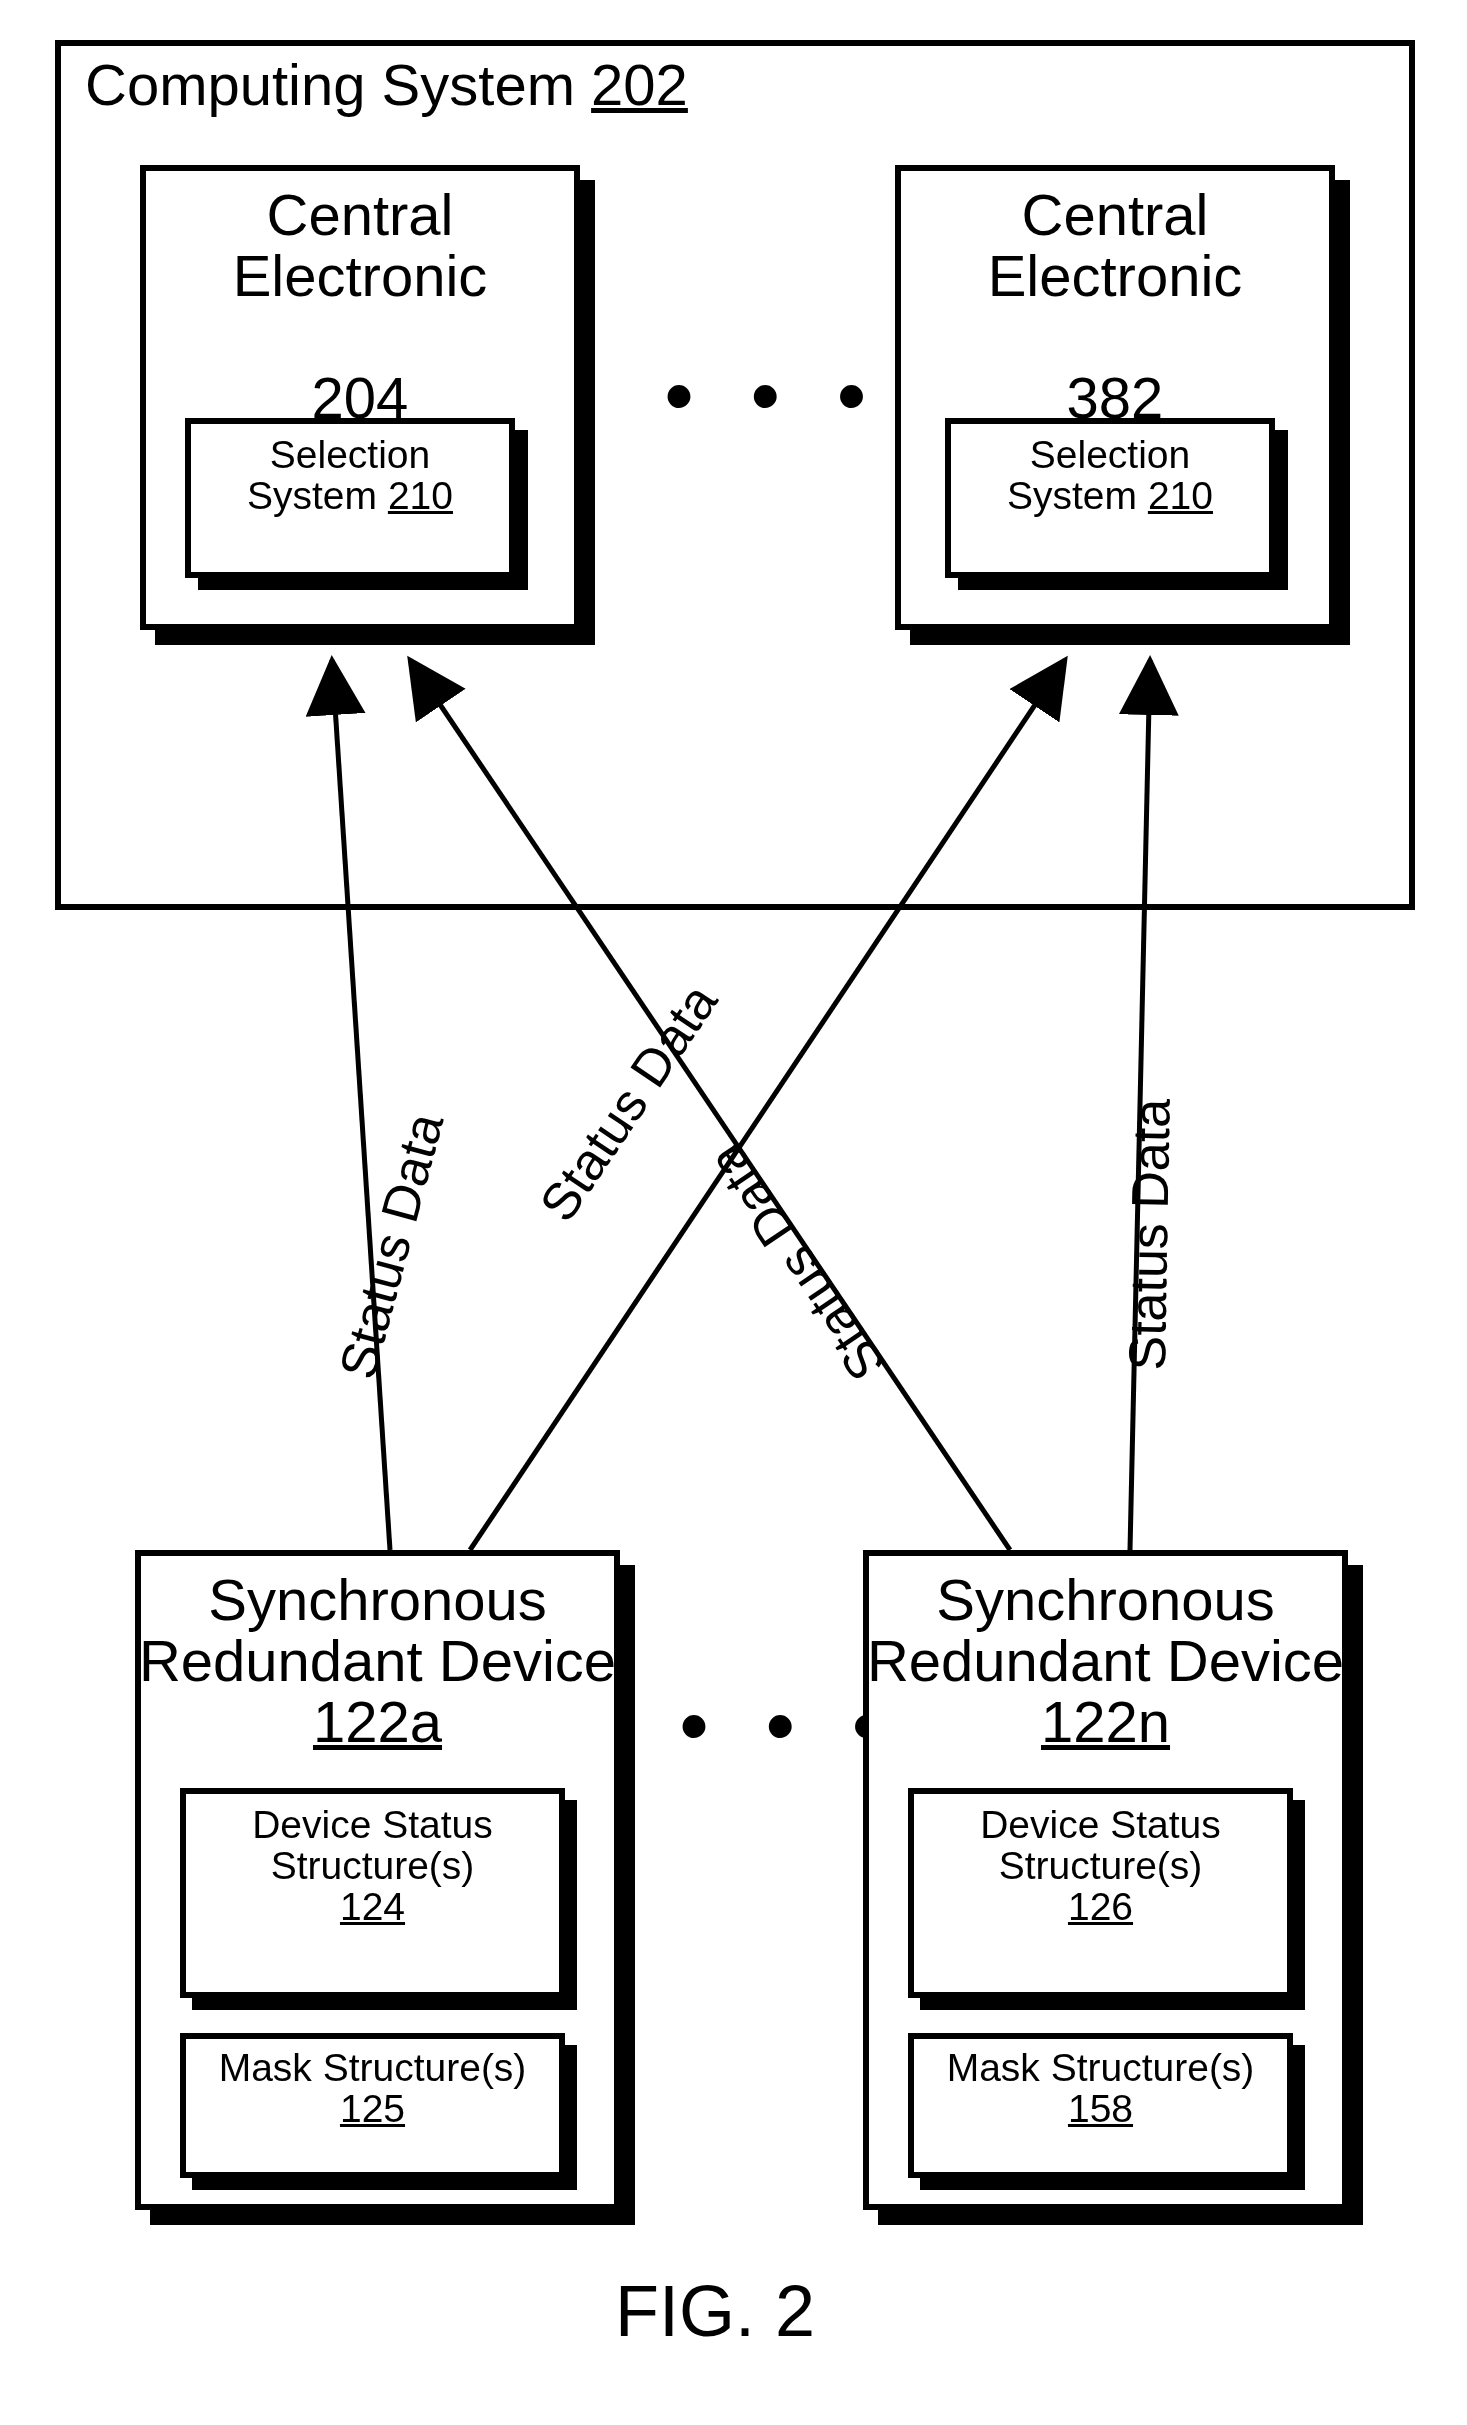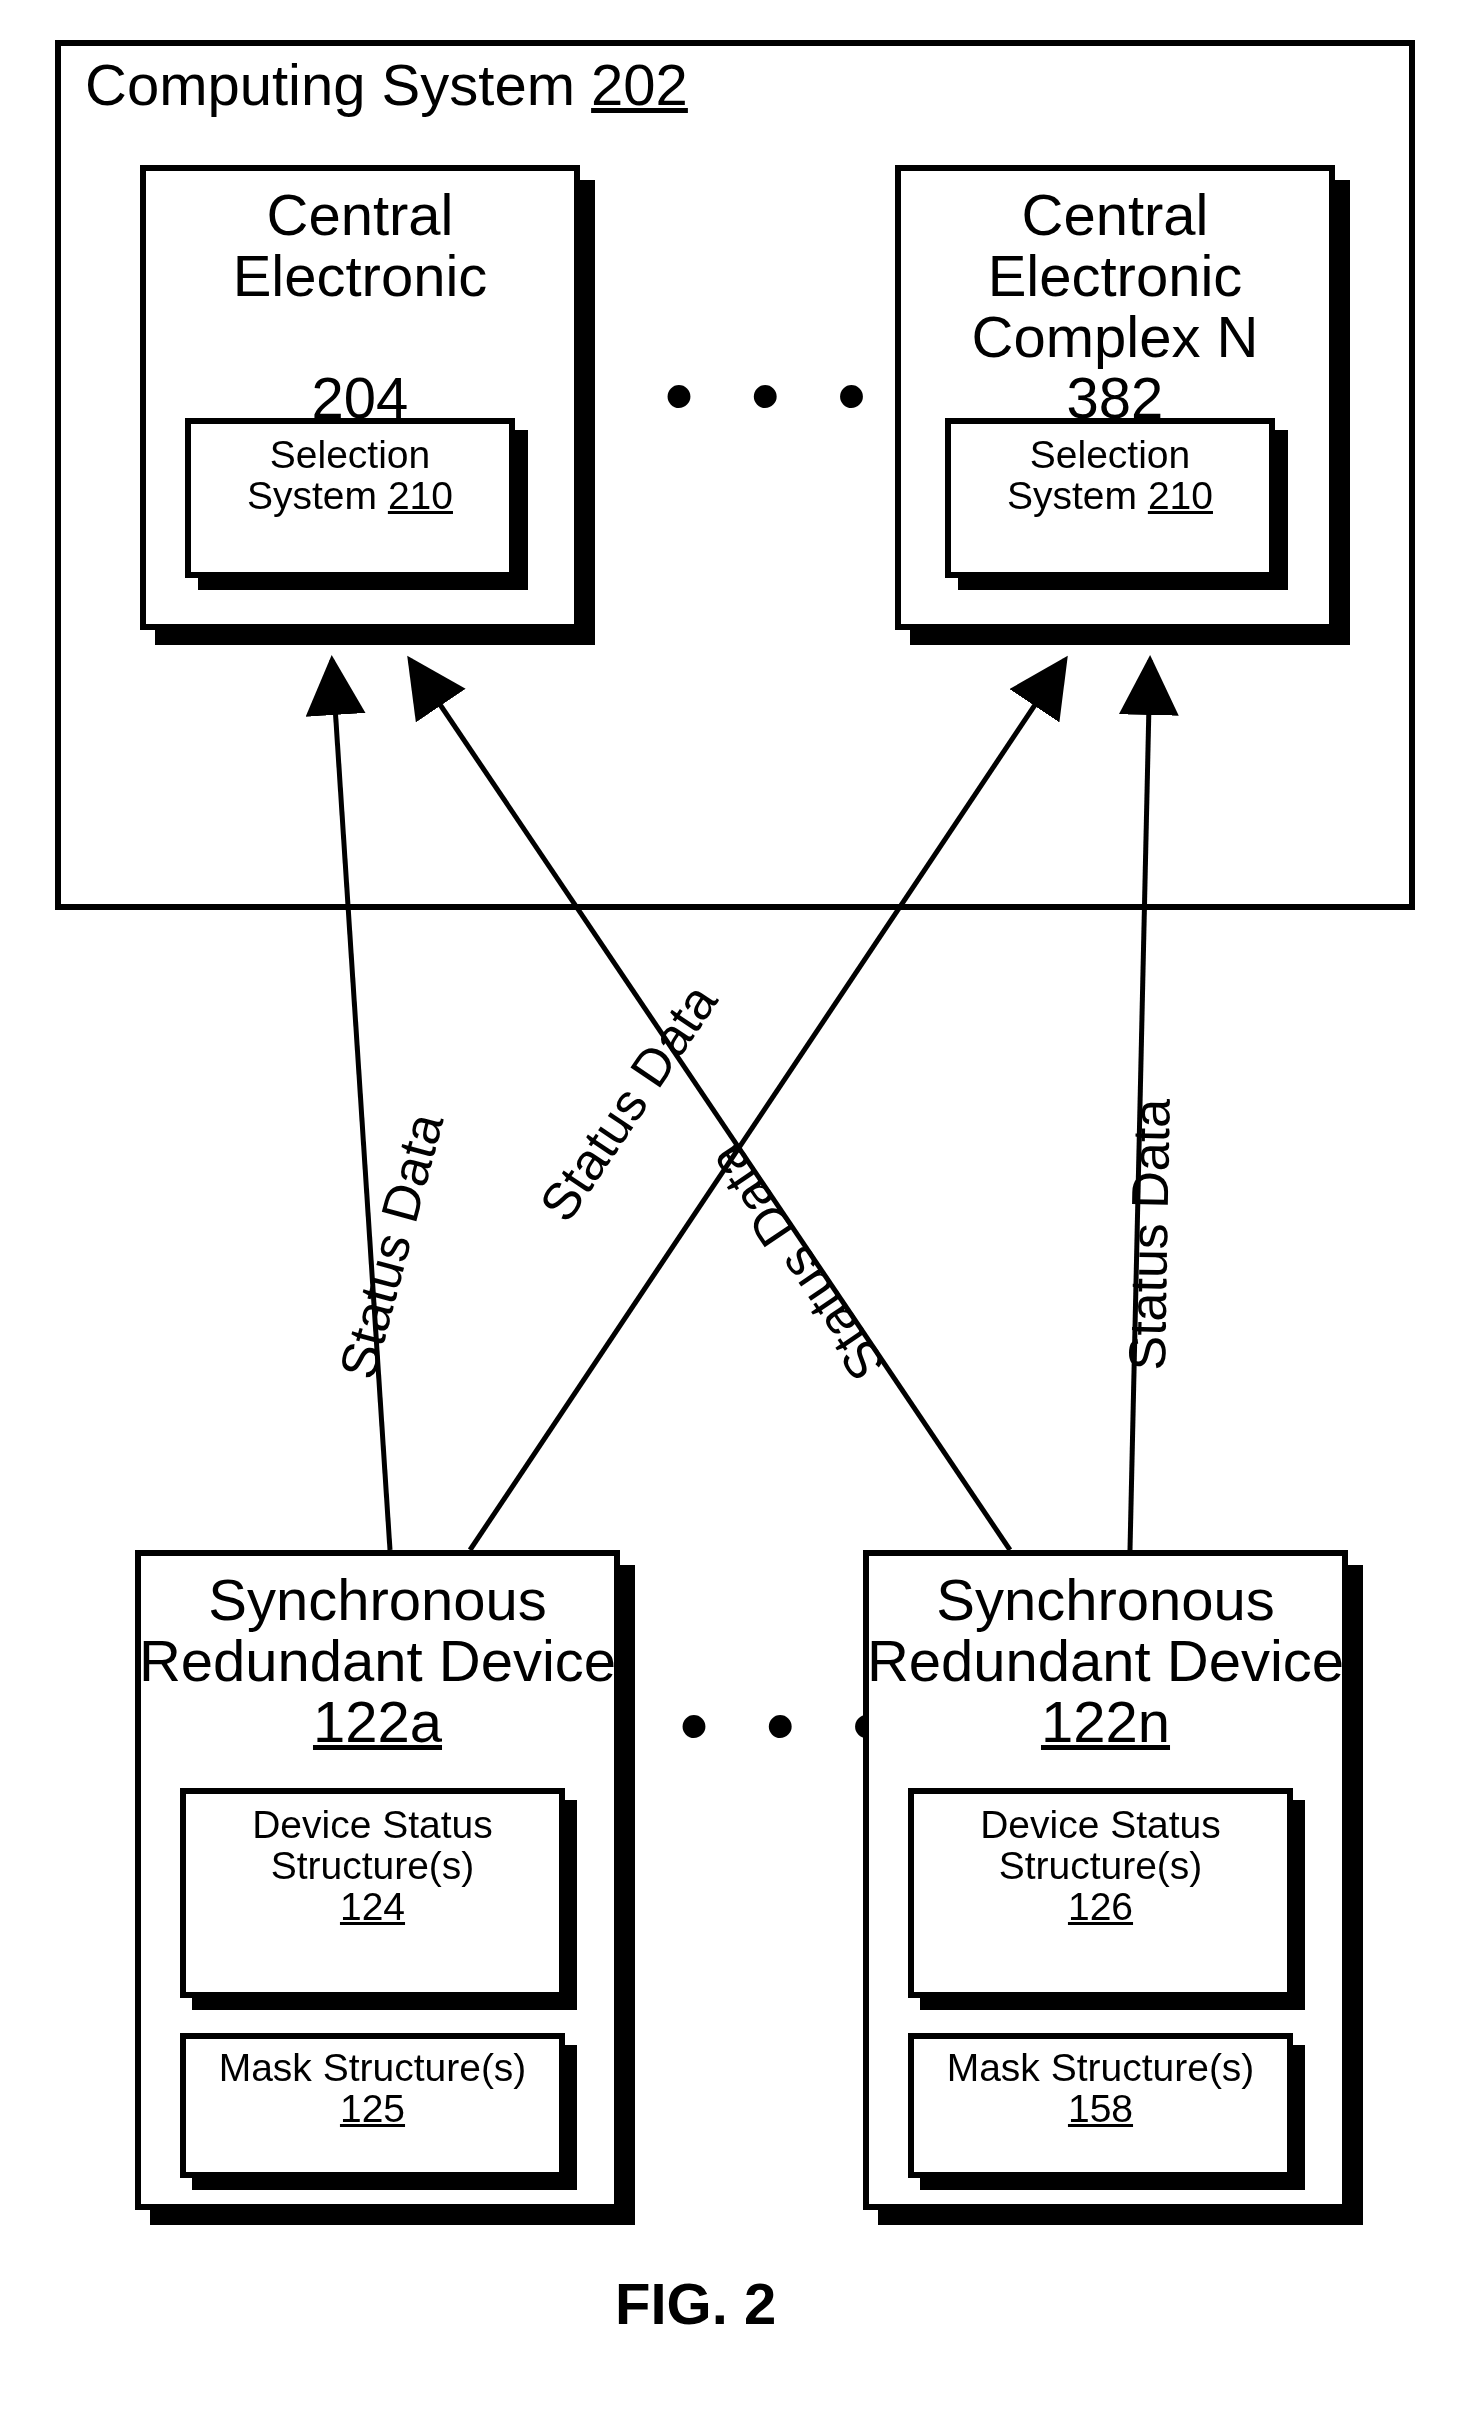--- a/index.html
+++ b/index.html
@@ -42,22 +42,22 @@
   }
   .dots {
     position: absolute;
     font-size: 80px;
     font-weight: bold;
     letter-spacing: 18px;
     color: #000;
   }
   .fig {
     position: absolute;
-    font-size: 58px;
-    font-weight: 700;
+    font-size: 72px;
+    font-weight: 400;
     color: #000;
     font-stretch: condensed;
   }
   .rot {
     transform: rotate(-75deg);
     transform-origin: left top;
     font-size: 52px;
   }
   svg {
     position: absolute;
@@ -98,21 +98,21 @@
     <span>System</span>
     <span class="ref">210</span>
   </div>
 
   <div class="dots" style="left:665px; top:350px;">• • •</div>
 
   <div class="shadow" style="left:910px; top:180px; width:440px; height:465px;"></div>
   <div class="box" style="left:895px; top:165px; width:440px; height:465px;"></div>
   <div class="label big-label" style="left:895px; top:185px; width:440px;">
     <span>Central Electronic</span><br>
-    <span>Complex N</span><br>
+    <br>
     <span class="ref">382</span>
   </div>
 
   <div class="shadow" style="left:958px; top:430px; width:330px; height:160px;"></div>
   <div class="box" style="left:945px; top:418px; width:330px; height:160px;"></div>
   <div class="label" style="left:945px; top:435px; width:330px;">
     <span>Selection</span><br>
     <span>System</span>
     <span class="ref">210</span>
   </div>

